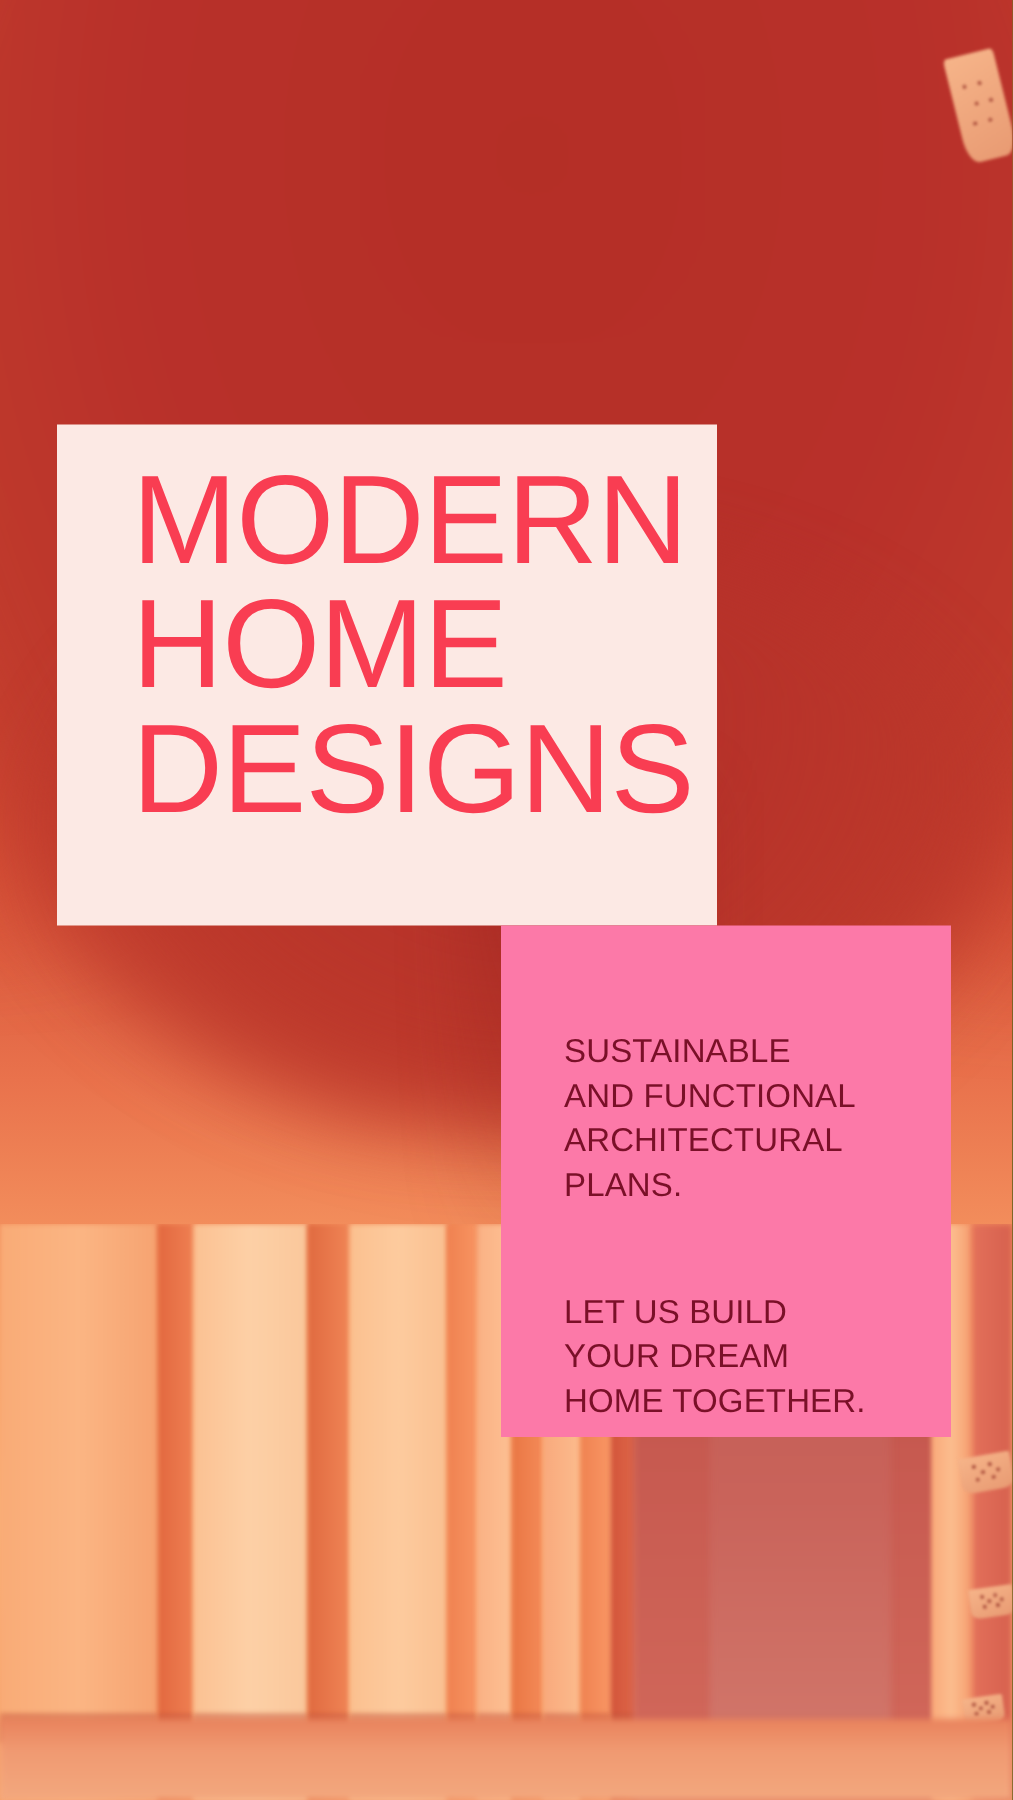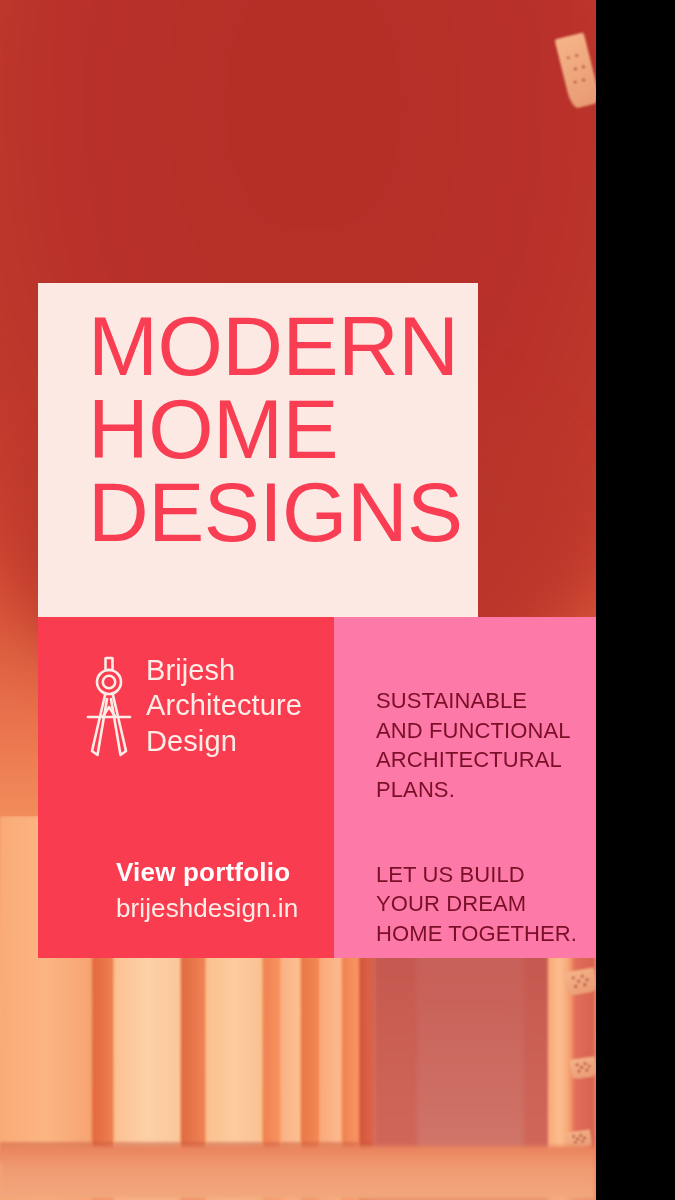--- a/index.html
+++ b/index.html
@@ -6,21 +6,21 @@
     margin: 0;
     padding: 0;
     background: #000;
   }
   body {
     font-family: "Liberation Sans", sans-serif;
   }
 
   #poster {
     position: relative;
-    width: 596px;
+    width: 675px;
     height: 1200px;
     overflow: hidden;
     background: #fde047;
     text-decoration: underline;
   }
 
   
   .bg-photo {
     position: absolute;
     inset: 0;
@@ -352,42 +352,20 @@
       <div class="floor"></div>
     </div>
   </div>
 
   <div class="panel-headline">
     <h1 class="headline">MODERN
 HOME
 DESIGNS</h1>
   </div>
 
-  <div class="panel-brand">
-
-    <div class="brand-lockup">
-      <svg class="compass-icon" viewBox="0 0 46 104" fill="none" stroke="#FCEDE7" stroke-width="2.6" stroke-linecap="round" stroke-linejoin="round">
-        <rect x="19.5" y="3" width="7" height="12" rx="0.5"></rect>
-        <circle cx="23" cy="27" r="12"></circle>
-        <circle cx="23" cy="27" r="6.2"></circle>
-        <path d="M19.5 38 L6 96 L11.5 100 L21 44"></path>
-        <path d="M26.5 38 L40 96 L34.5 100 L25 44"></path>
-        <line x1="2" y1="62" x2="44" y2="62"></line>
-        <path d="M23 52 L16.5 62 M23 52 L29.5 62"></path>
-      </svg>
-      <div class="brand-name">Brijesh
-Architecture
-Design</div>
-    </div>
-
-    <div class="cta-block">
-      <div class="cta-title">View portfolio</div>
-      <div class="cta-url">brijeshdesign.in</div>
-    </div>
-  </div>
 
   <div class="panel-copy">
     <div class="copy-text">
       <span>SUSTAINABLE
 AND FUNCTIONAL
 ARCHITECTURAL
 PLANS.</span>
       <span class="para-gap"></span>
       <span>LET US BUILD
 YOUR DREAM

